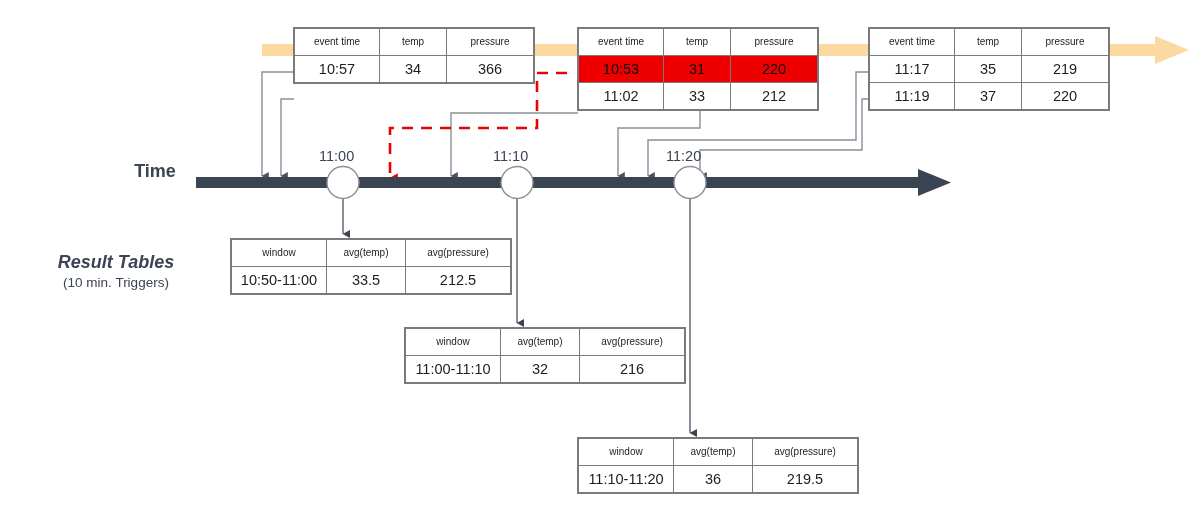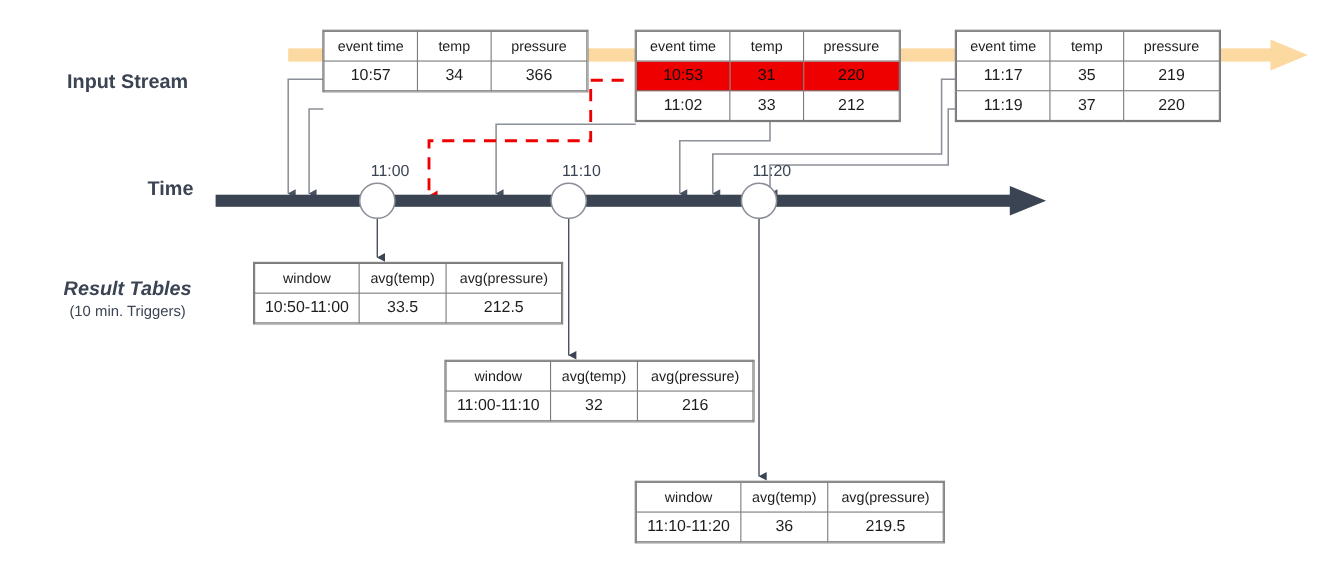--- a/index.html
+++ b/index.html
@@ -30,38 +30,38 @@
   }
   .tbl td{
     border:1px solid #7a7a7a;
     text-align:center;
     padding:0;
     height:26px;
     line-height:26px;
     white-space:nowrap;
     background:#fff;
   }
-  .tbl td.head{font-size:13px;}
+  .tbl td.head{font-size:10px;}
   .tbl td.late{background:#ee0000;color:#0d0d0d;font-weight:normal;}
 
   
   .c-ev{width:84px;}
   .c-tp{width:66px;}
   .c-pr{width:86px;}
 
   
   .c-win{width:94px;}
   .c-at{width:78px;}
   .c-ap{width:104px;}
 
   
   svg.overlay{position:absolute;left:0;top:0;width:1200px;height:523px;z-index:2;}
 
   .tick-label{
-    position:absolute;font-size:14.5px;color:#3b4453;white-space:nowrap;z-index:7;margin-left:18px;
+    position:absolute;font-size:14.5px;color:#3b4453;white-space:nowrap;z-index:7;
   }
 </style>
 </head>
 <body>
 
 <div class="stage">
 
   <svg class="overlay">
     <defs>
       <marker id="arrowGray" markerWidth="9" markerHeight="9" refX="4.3" refY="7.4" orient="auto" markerUnits="userSpaceOnUse">
@@ -106,21 +106,20 @@
       <path d="M918,169 L951,182.5 L918,196 Z" fill="#3b4453"></path>
     </g>
 
     <g>
       <circle cx="343" cy="182.5" r="16" fill="#ffffff" stroke="#8a8f98" stroke-width="1.4"></circle>
       <circle cx="517" cy="182.5" r="16" fill="#ffffff" stroke="#8a8f98" stroke-width="1.4"></circle>
       <circle cx="690" cy="182.5" r="16" fill="#ffffff" stroke="#8a8f98" stroke-width="1.4"></circle>
     </g>
   </svg>
 
-  <div class="row-label" style="left:0;width:232px;top:64px;">Input Stream</div>
 
   <div class="row-label" style="left:0;width:232px;top:161px;padding-left:39px;">Time</div>
 
   <div class="row-label" style="left:0;width:232px;top:252px;font-style:italic;">Result Tables</div>
   <div class="row-sub" style="left:0;width:232px;top:275px;">(10 min. Triggers)</div>
 
   <div class="tick-label" style="left:319px;top:148px;">11:00</div>
   <div class="tick-label" style="left:493px;top:148px;">11:10</div>
   <div class="tick-label" style="left:666px;top:148px;">11:20</div>
 

